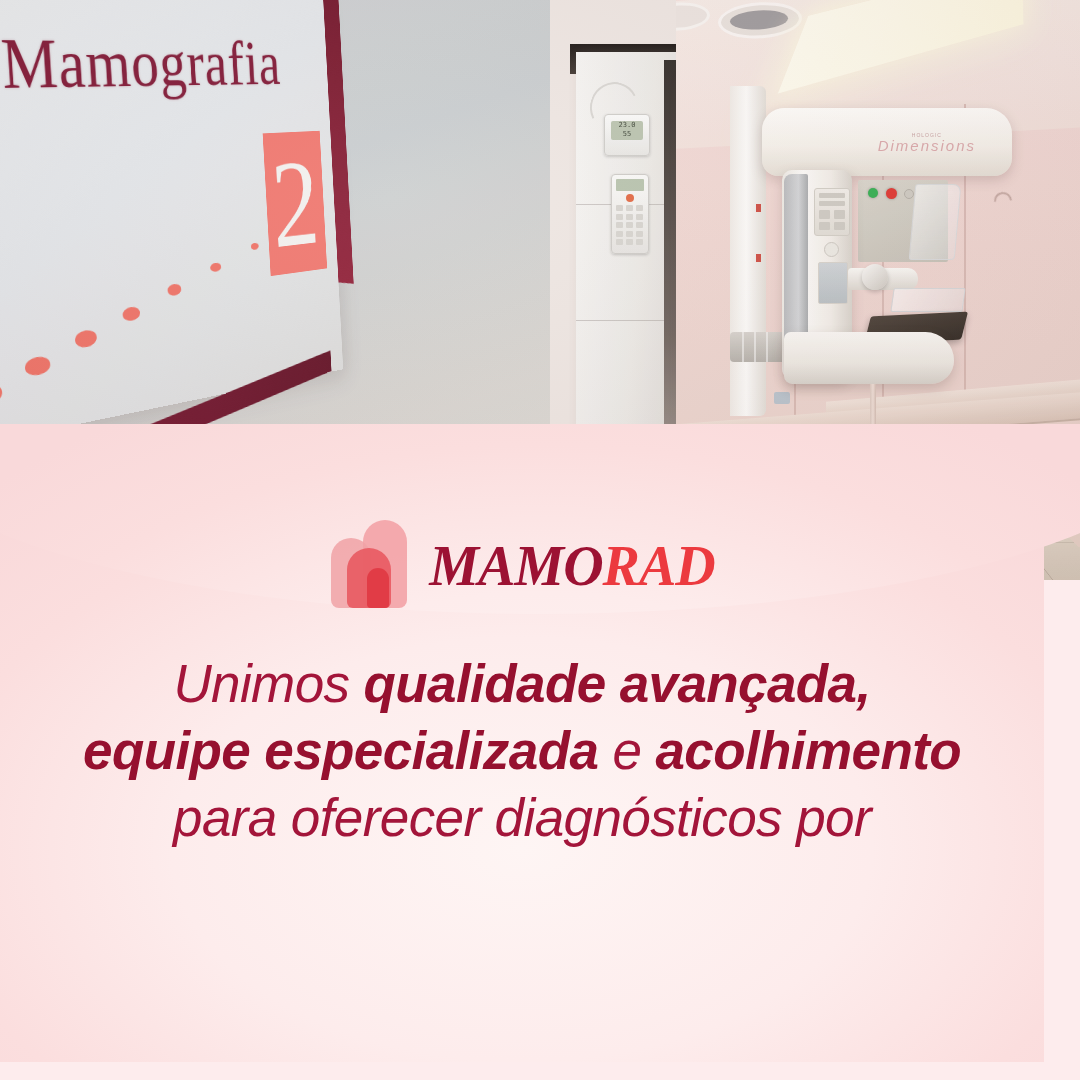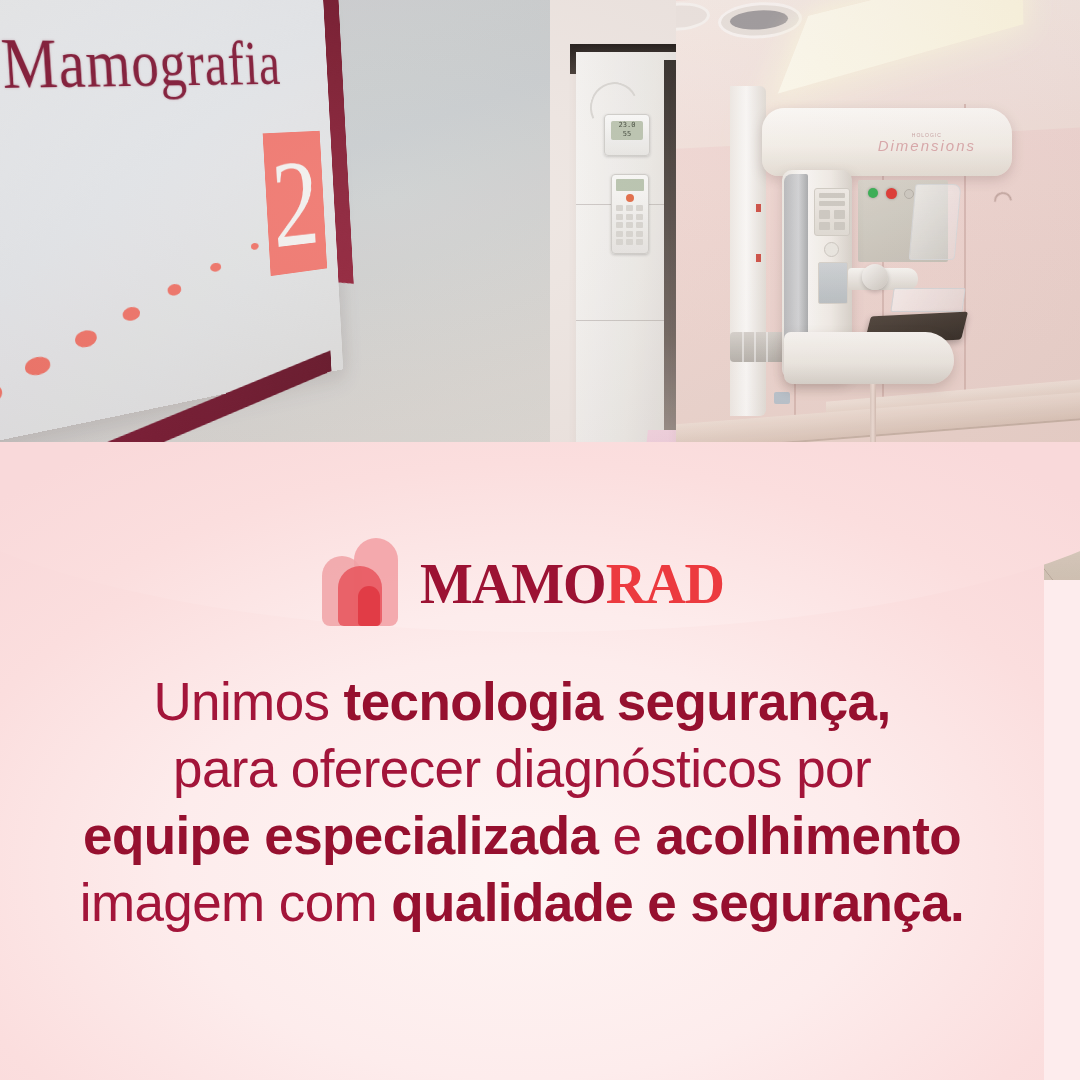--- a/index.html
+++ b/index.html
@@ -354,23 +354,24 @@
   }
 
   .photo-dim{
     position:absolute;left:0;top:0;width:100%;height:100%;
     background:radial-gradient(ellipse at 36% 34%,rgba(255,255,255,.10),rgba(120,80,80,.10) 100%);
     pointer-events:none;
   }
 
   
   .panel{
-    position:absolute;left:0;bottom:0;width:1044px;height:560px;
+    position:absolute;left:0;bottom:18px;width:1044px;height:560px;
     background:
       radial-gradient(ellipse 760px 460px at 50% 62%,#fef5f4 0%,#fdecec 46%,#fbdede 78%,#f9d9da 100%);
+    font-style: italic;
   }
   .panel-arc{
     position:absolute;left:-120px;top:-78px;width:1320px;height:190px;
     background:
       radial-gradient(ellipse 760px 460px at 50% 200%,#fef5f4 0%,#fdecec 46%,#fbdede 78%,#f9d9da 100%);
     border-radius:0 0 50% 50%/0 0 100% 100%;
   }
 
   
   .logo{
@@ -593,20 +594,19 @@
         <span class="p lp4"></span>
       </div>
       <div class="logo-text">
         <div class="logo-word">
           <span class="a">MAMO</span><span class="b">RAD</span>
         </div>
       </div>
     </div>
 
     <div class="headline" id="headline">
-        <span class="hl"><span class="lt">Unimos </span><b>tecnologia segurança,</b></span>
+        <span class="hl"><span class="lt">Unimos </span><b>qualidade avançada,</b></span>
+        <span class="hl"><b>equipe especializada</b><span class="lt"> e </span><b>acolhimento</b></span>
         <span class="hl"><span class="lt">para oferecer diagnósticos por</span></span>
-        <span class="hl"><b>equipe especializada</b><span class="lt"> e </span><b>acolhimento</b></span>
-        <span class="hl"><span class="lt">imagem com </span><b>qualidade e segurança.</b></span>
       </div>
   </div>
 
 </div>
 
 </body></html>

